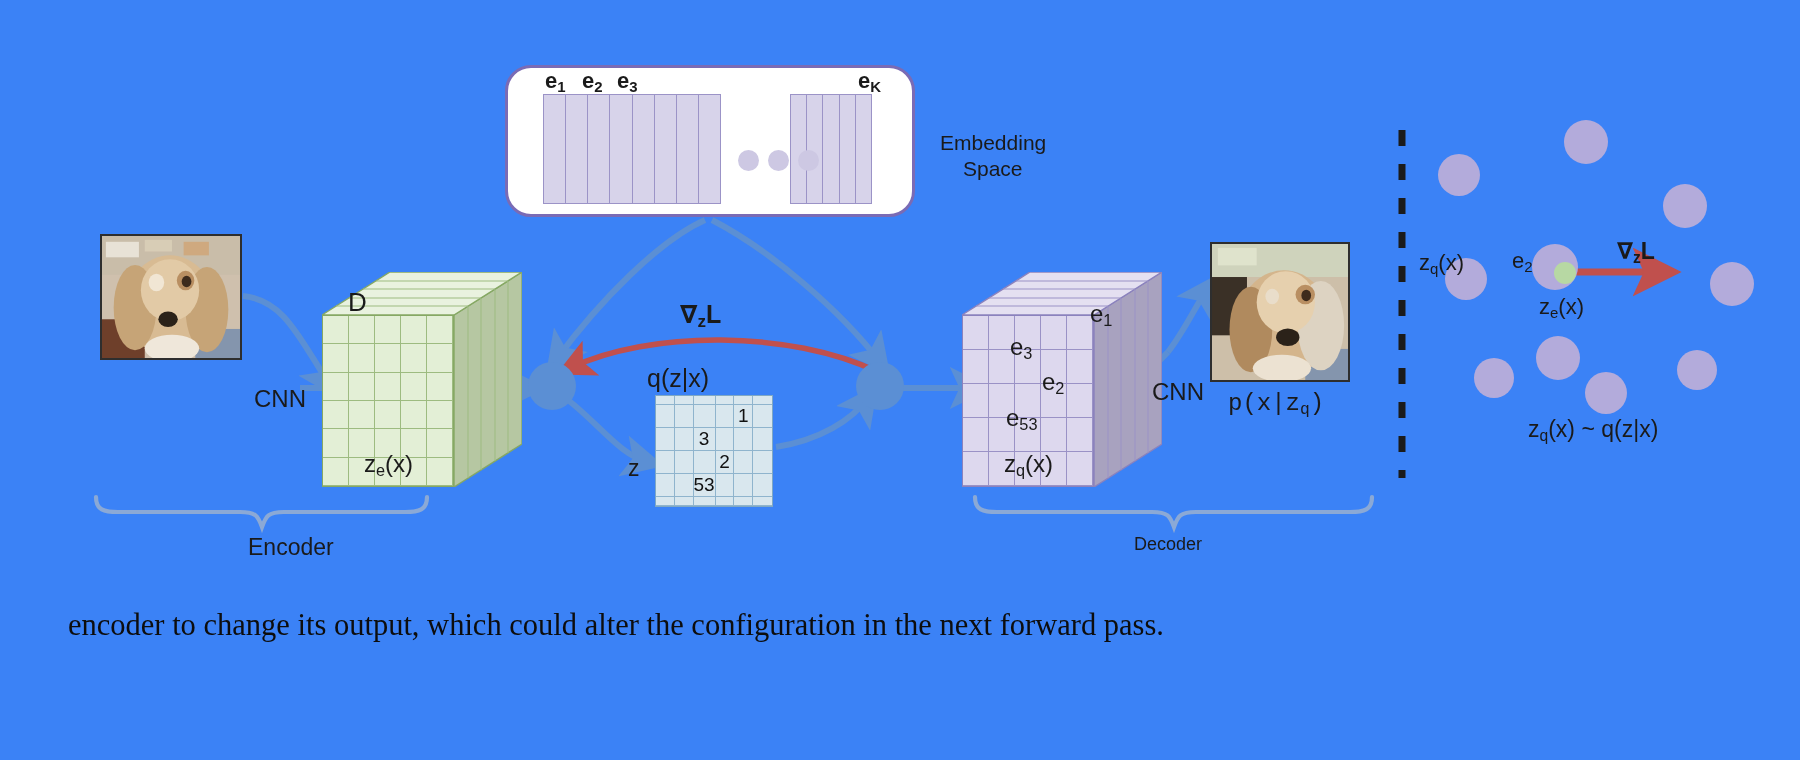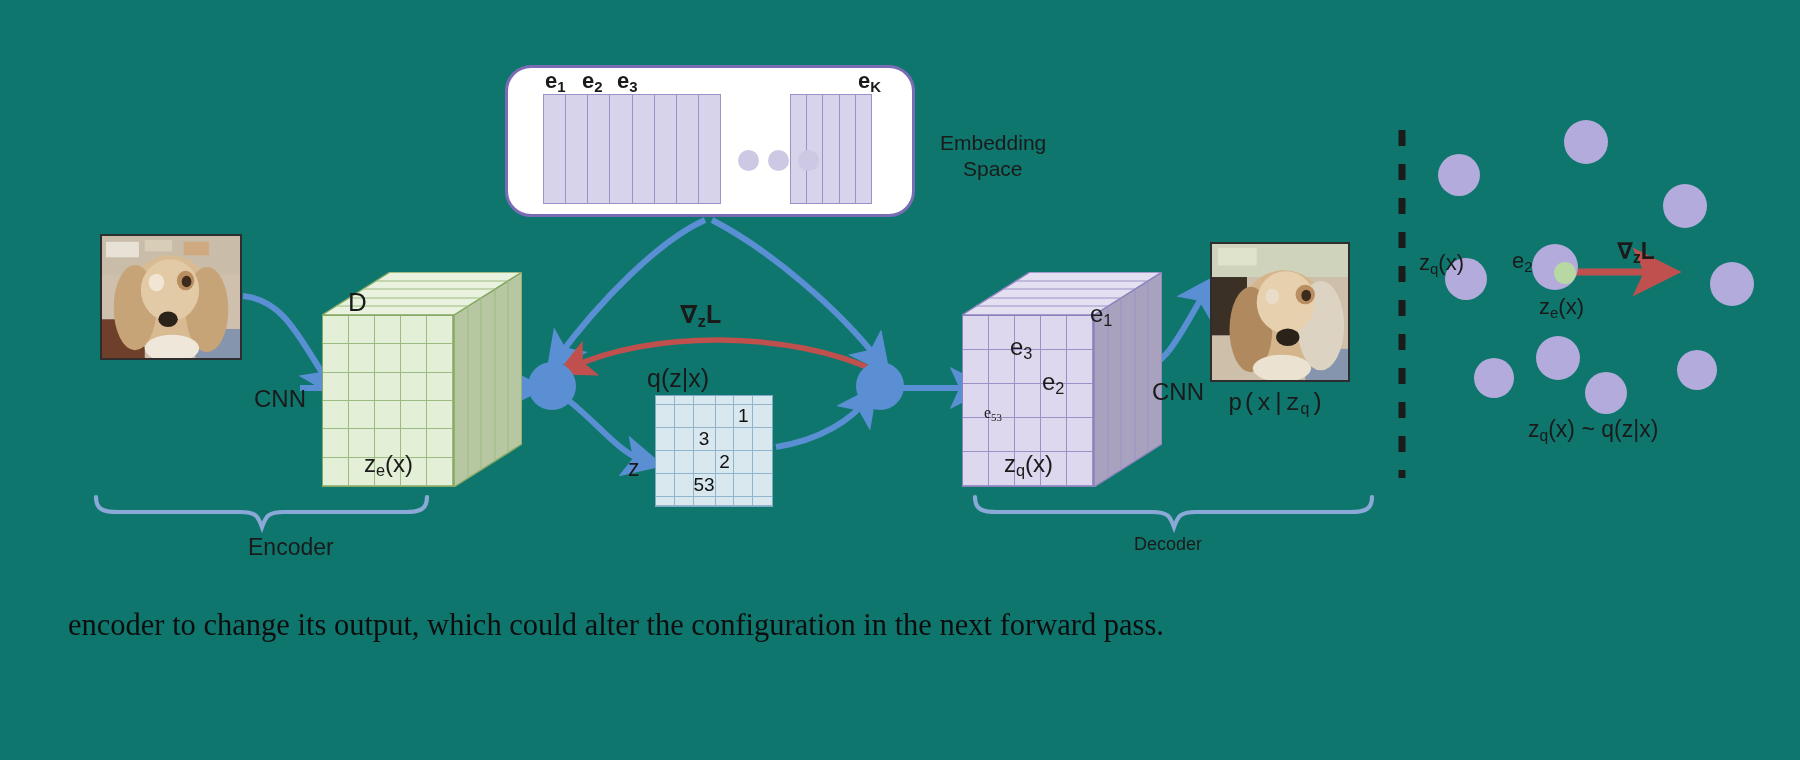--- a/index.html
+++ b/index.html
@@ -5,21 +5,21 @@
   * { box-sizing: border-box; }
   html, body {
     margin: 0; padding: 0;
     background: #ffffff;
     font-family: "Liberation Sans", sans-serif;
   }
   #page {
     position: relative;
     width: 1800px;
     height: 760px;
-    background: #0f766e;
+    background: #3b82f6;
     overflow: hidden;
   }
   .abs { position: absolute; }
 
   
   .lbl {
     position: absolute;
     font-family: "Liberation Sans", sans-serif;
     color: #1a1a1a;
     white-space: nowrap;
@@ -418,21 +418,21 @@
 
   <div class="lbl" style="left:1090px; top:300px; font-size:24px;">
     <span>e</span><sub>1</sub>
   </div>
   <div class="lbl" style="left:1010px; top:333px; font-size:24px;">
     <span>e</span><sub>3</sub>
   </div>
   <div class="lbl" style="left:1042px; top:368px; font-size:24px;">
     <span>e</span><sub>2</sub>
   </div>
-  <div class="lbl" style="left:984px; top:404px; font-size:16px;font-family:Liberation Serif, serif;">
+  <div class="lbl" style="left:1006px; top:404px; font-size:24px;">
     <span>e</span><sub>53</sub>
   </div>
 
   <div class="lbl" style="left:1004px; top:450px; font-size:24px;">
     <span>z</span><sub>q</sub><span>(x)</span>
   </div>
 
   <div class="lbl" style="left:1152px; top:378px; font-size:24px;">CNN</div>
 
   <div id="output-photo" class="photo">

